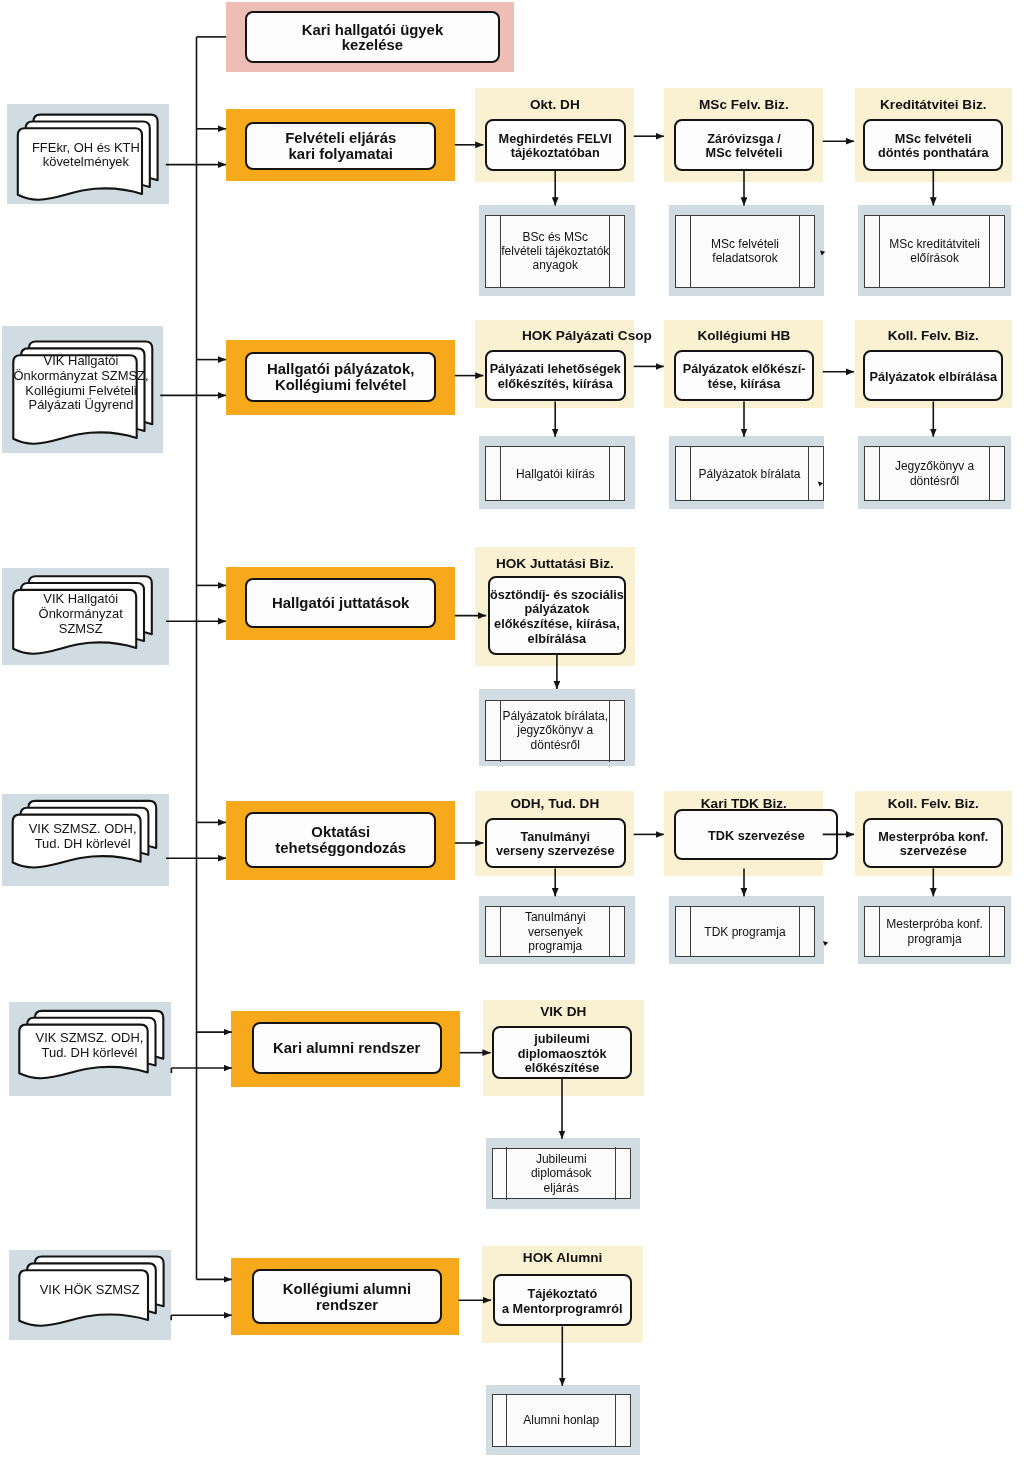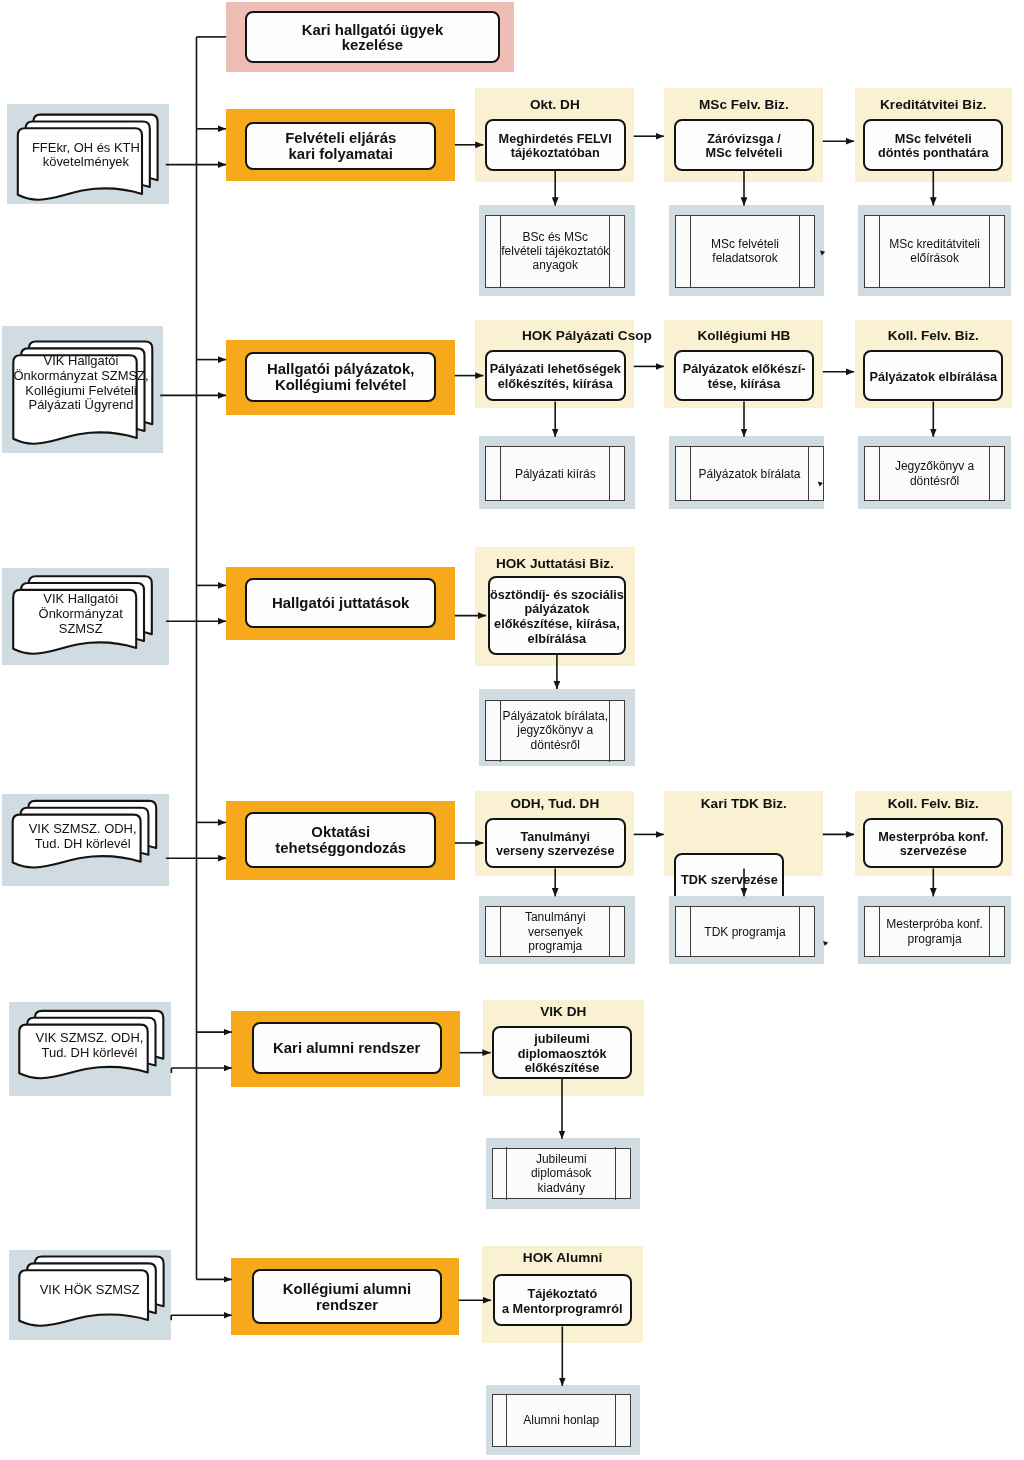--- a/index.html
+++ b/index.html
@@ -140,21 +140,21 @@
       <div class="txt">
         <span class="ln">Pályázati lehetőségek</span>
         <span class="ln">előkészítés, kiírása</span>
       </div>
     </div>
 <div class="band band-output" style="left:479.1px;top:436.2px;width:155.7px;height:72.6px;"></div>
 <div class="pbox" style="left:485.4px;top:446.4px;width:139.8px;height:54.5px;">
       <i class="vl" style="left:13.8px"></i>
       <i class="vl" style="right:14.2px"></i>
       <div class="txt">
-        <span class="ln thin">Pályázati kiírás</span>
+        <span class="ln thin">Hallgatói kiírás</span>
       </div>
     </div>
 <div class="band band-lane" style="left:664.3px;top:319.9px;width:159.1px;height:87.9px;"></div>
 <div class="cap" style="left:664.3px;top:327.90px;width:159.1px;">Kollégiumi HB</div>
 <div class="rbox task-box" style="left:674.4px;top:349.6px;width:139.3px;height:51.9px;">
       <div class="txt">
         <span class="ln">Pályázatok előkészí-</span>
         <span class="ln">tése, kiírása</span>
       </div>
     </div>
@@ -243,21 +243,21 @@
       <i class="vl" style="left:13.8px"></i>
       <i class="vl" style="right:14.2px"></i>
       <div class="txt">
         <span class="ln thin">Tanulmányi</span>
         <span class="ln thin">versenyek</span>
         <span class="ln thin">programja</span>
       </div>
     </div>
 <div class="band band-lane" style="left:664.3px;top:790.5px;width:159.1px;height:85.9px;"></div>
 <div class="cap" style="left:664.3px;top:796.30px;width:159.1px;">Kari TDK Biz.</div>
-<div class="rbox task-box" style="left:674.4px;top:853px;width:110px;height:50.9px;">
+<div class="rbox task-box" style="left:674.4px;top:809px;width:164px;height:50.9px;">
       <div class="txt">
         <span class="ln">TDK szervezése</span>
       </div>
     </div>
 <div class="band band-output" style="left:668.6px;top:895.8px;width:155.2px;height:68.6px;"></div>
 <div class="pbox" style="left:675.0px;top:906.2px;width:140.0px;height:51.0px;">
       <i class="vl" style="left:13.8px"></i>
       <i class="vl" style="right:14.2px"></i>
       <div class="txt">
         <span class="ln thin">TDK programja</span>
@@ -302,21 +302,21 @@
         <span class="ln">előkészítése</span>
       </div>
     </div>
 <div class="band band-output" style="left:486.0px;top:1138.3px;width:154.2px;height:70.3px;"></div>
 <div class="pbox" style="left:491.5px;top:1147.6px;width:139.5px;height:51.8px;">
       <i class="vl" style="left:13.8px"></i>
       <i class="vl" style="right:14.2px"></i>
       <div class="txt">
         <span class="ln thin">Jubileumi</span>
         <span class="ln thin">diplomások</span>
-        <span class="ln thin">kiadvány</span>
+        <span class="ln thin">eljárás</span>
       </div>
     </div>
 <div class="band band-source" style="left:8.8px;top:1250.2px;width:162.6px;height:90.0px;"></div>
 <div class="doctext" style="left:25.3px;top:1282.73px;width:128.7px;height:14.70px;">
       <div class="txt">
         <span class="ln">VIK HÖK SZMSZ</span>
       </div>
     </div>
 <div class="band band-process" style="left:231.2px;top:1258.0px;width:227.8px;height:76.7px;"></div>
 <div class="rbox process-box" style="left:251.9px;top:1269.4px;width:190.2px;height:54.8px;">

